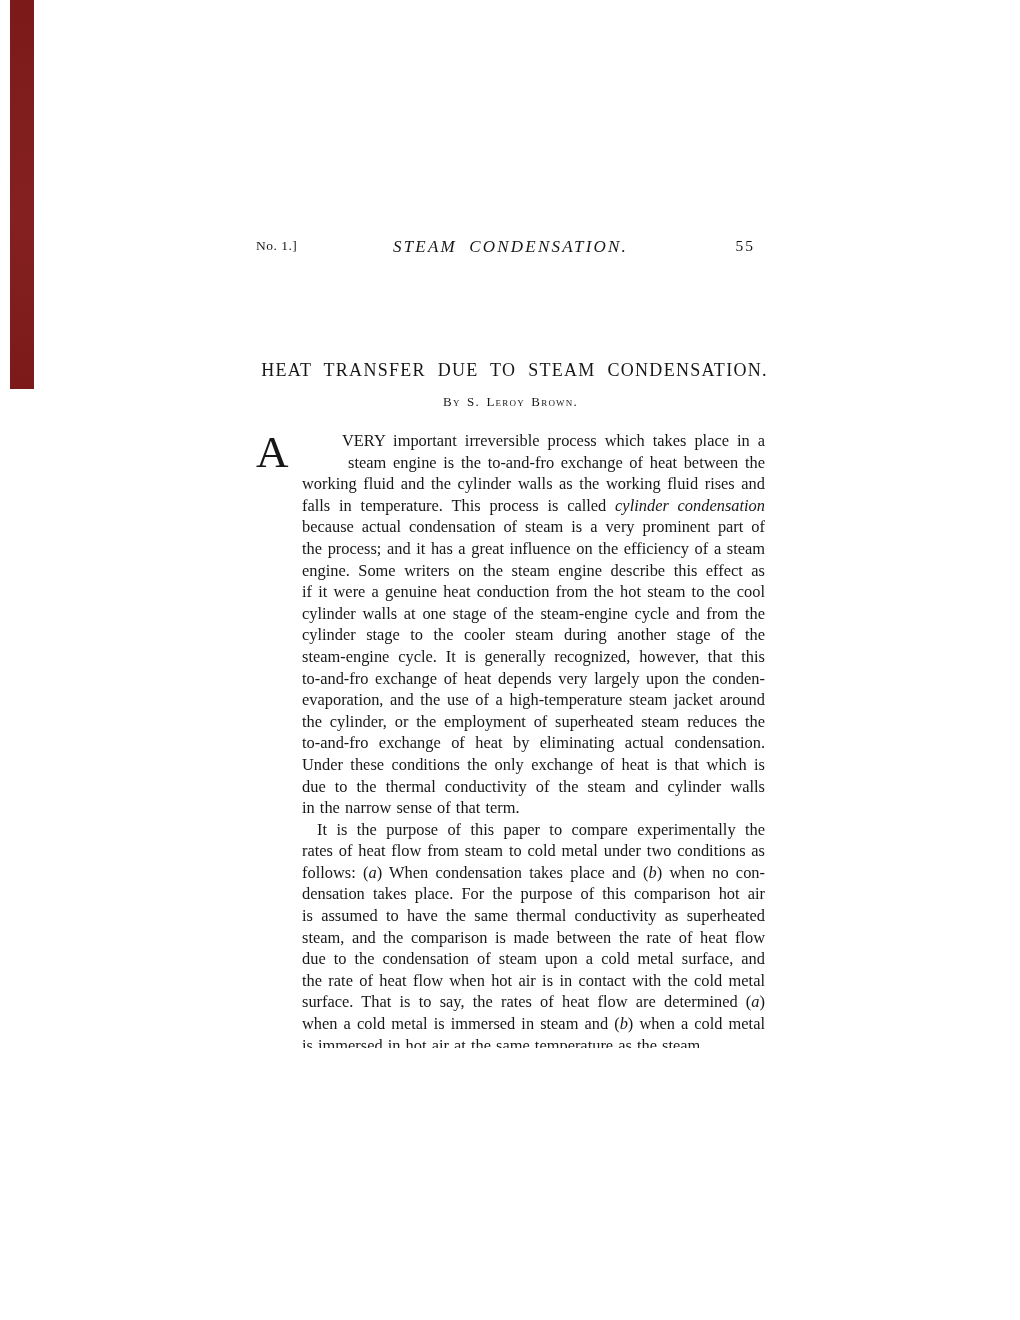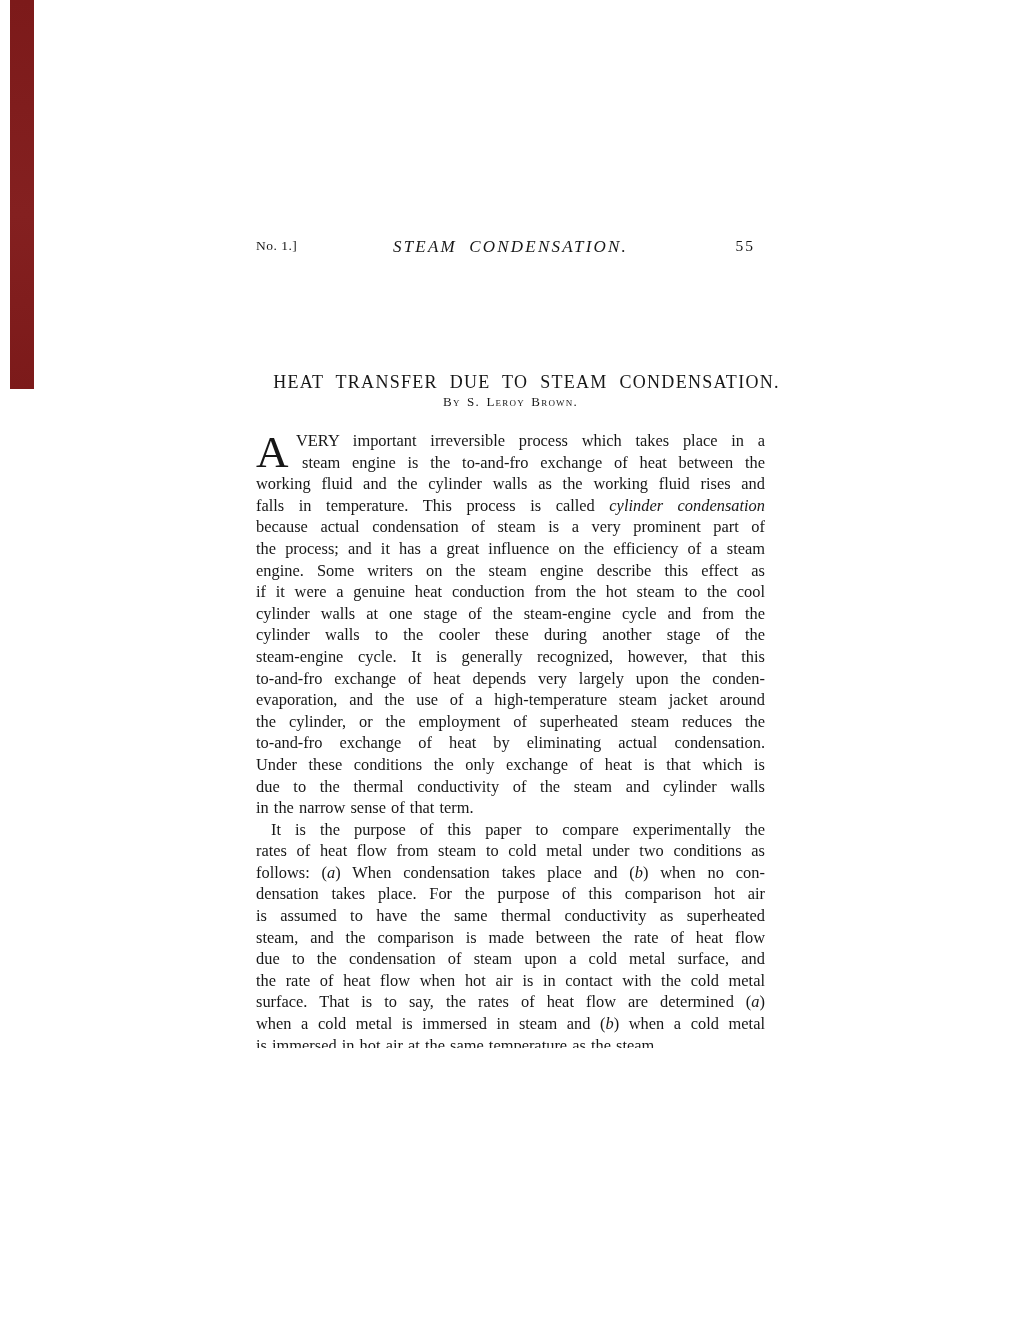--- a/index.html
+++ b/index.html
@@ -47,21 +47,21 @@
     right: 10px; top: 0;
     font-size: 15.5px;
     letter-spacing: 2px;
     padding-left: 8px;
   }
   .article-title {
     position: absolute;
     top: 356px;
     left: 256px;
     width: 509px;
-    margin: 16px;
+    margin: 4px;
     text-align: center;
     font-size: 18px;
     font-weight: 400;
     letter-spacing: 1.3px;
     word-spacing: 6px;
   }
   .byline {
     position: absolute;
     top: 394px;
     left: 256px;
@@ -87,20 +87,21 @@
     top: 2px;
     font-size: 45px;
     line-height: 41px;
   }
   .line {
     text-align: justify;
     text-align-last: justify;
     -moz-text-align-last: justify;
     word-spacing: 1px;
     white-space: normal;
+    margin-left: 46px;
   }
   .line.no-j { text-align-last: left; -moz-text-align-last: left; }
   .line.dc1 { padding-left: 40px; }
   .line.dc2 { padding-left: 46px; }
   .line.indent { text-indent: 15px; }
   .line i { font-style: italic; }
 </style>
 </head>
 <body>
 
@@ -123,21 +124,21 @@
         <span class="dropcap">A</span>
         <div class="line dc1">VERY important irreversible process which takes place in a</div>
         <div class="line dc2">steam engine is the to-and-fro exchange of heat between the</div>
         <div class="line">working fluid and the cylinder walls as the working fluid rises and</div>
         <div class="line">falls in temperature.  This process is called <i>cylinder condensation</i></div>
         <div class="line">because actual condensation of steam is a very prominent part of</div>
         <div class="line">the process; and it has a great influence on the efficiency of a steam</div>
         <div class="line">engine.  Some writers on the steam engine describe this effect as</div>
         <div class="line">if it were a genuine heat conduction from the hot steam to the cool</div>
         <div class="line">cylinder walls at one stage of the steam-engine cycle and from the</div>
-        <div class="line">cylinder walls to the cooler these during another stage of the</div>
+        <div class="line">cylinder stage to the cooler steam during another stage of the</div>
         <div class="line">steam-engine cycle.  It is generally recognized, however, that this</div>
         <div class="line">to-and-fro exchange of heat depends very largely upon the conden-</div>
         <div class="line">evaporation, and the use of a high-temperature steam jacket around</div>
         <div class="line">the cylinder, or the employment of superheated steam reduces the</div>
         <div class="line">to-and-fro exchange of heat by eliminating actual condensation.</div>
         <div class="line">Under these conditions the only exchange of heat is that which is</div>
         <div class="line">due to the thermal conductivity of the steam and cylinder walls</div>
         <div class="line no-j">in the narrow sense of that term.</div>
       </div>
       <div class="para">

